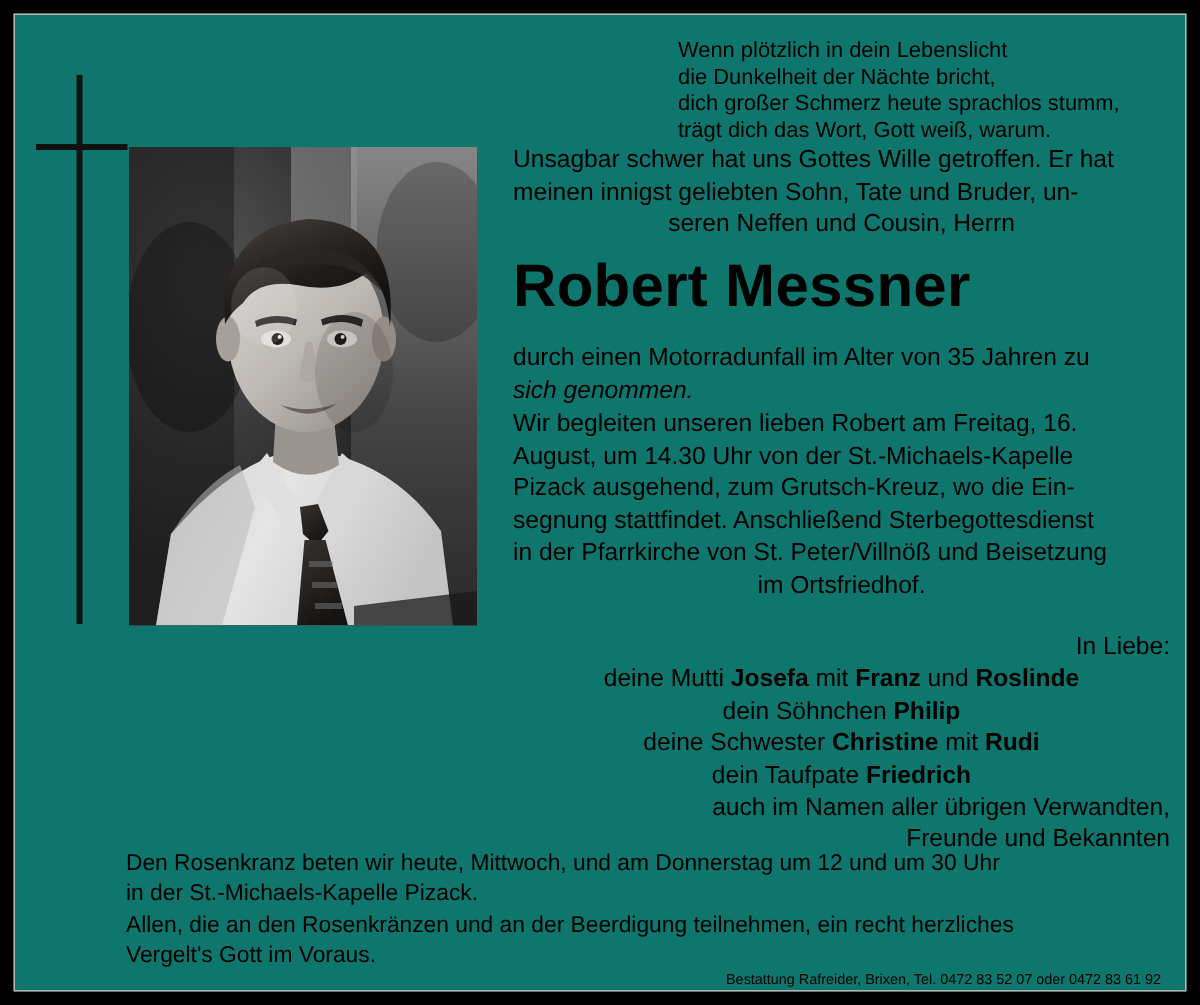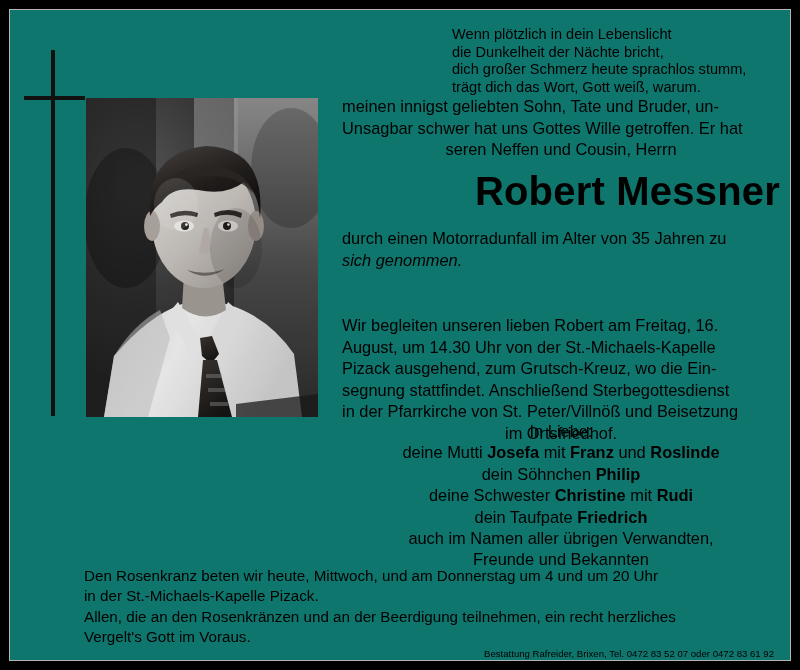--- a/index.html
+++ b/index.html
@@ -78,21 +78,21 @@
     font-size: 16.4px;
     line-height: 21.5px;
     text-align: justify;
   }
   .intro .lastline { text-align: center; }
 
   .deceased-name {
     position: absolute;
     left: 342px; top: 168px;
     width: 438px;
-    text-align: right;
+    text-align: left;
     font-size: 40px;
     font-weight: bold;
     letter-spacing: 0.2px;
     line-height: 46px;
   }
 
   .cause {
     position: absolute;
     left: 342px; top: 228px;
     width: 438px;
@@ -102,41 +102,40 @@
   }
   .cause .lastline { text-align: left; font-style: italic; }
 
   .funeral {
     position: absolute;
     left: 342px; top: 272px;
     width: 438px;
     font-size: 16.4px;
     line-height: 21.5px;
     text-align: justify;
-    margin-top: 43px;
   }
   .funeral .lastline { text-align: center; }
 
   .place-date {
     position: absolute;
     left: 342px; top: 388px;
     width: 438px;
     font-size: 16.4px;
     line-height: 21.5px;
   }
   .place-date .spaced { letter-spacing: 1.9px; }
 
   .inlove {
     position: absolute;
     left: 342px; top: 421px;
     width: 438px;
     font-size: 16.4px;
     line-height: 21.4px;
   }
-  .inlove .label { text-align: center; }
+  .inlove .label { text-align: right; }
   .inlove .centered { text-align: center; }
   .inlove b { font-weight: bold; margin-top: 40px; }
 
   
   .rosary {
     position: absolute;
     left: 84px; top: 566px;
     width: 660px;
     font-size: 15.2px;
     line-height: 20.4px;
@@ -253,22 +252,22 @@
   </div>
 
   <div class="verse">
     <div>Wenn plötzlich in dein Lebenslicht</div>
     <div>die Dunkelheit der Nächte bricht,</div>
     <div>dich großer Schmerz heute sprachlos stumm,</div>
     <div>trägt dich das Wort, Gott weiß, warum.</div>
   </div>
 
   <div class="intro">
+    <div>Unsagbar schwer hat uns Gottes Wille getroffen. Er hat</div>
     <div>meinen innigst geliebten Sohn, Tate und Bruder, un-</div>
-    <div>Unsagbar schwer hat uns Gottes Wille getroffen. Er hat</div>
     <div class="lastline">seren Neffen und Cousin, Herrn</div>
   </div>
 
   <div class="deceased-name">Robert Messner</div>
 
   <div class="cause">
     <div>durch einen Motorradunfall im Alter von 35 Jahren zu</div>
     <div class="lastline">sich genommen.</div>
   </div>
 
@@ -286,21 +285,21 @@
     <div class="label">In Liebe:</div>
     <div class="centered"><span>deine Mutti </span><b>Josefa</b><span> mit </span><b>Franz</b><span> und </span><b>Roslinde</b></div>
     <div class="centered"><span>dein Söhnchen </span><b>Philip</b></div>
     <div class="centered"><span>deine Schwester </span><b>Christine</b><span> mit </span><b>Rudi</b></div>
     <div class="centered"><span>dein Taufpate </span><b>Friedrich</b></div>
     <div class="label">auch im Namen aller übrigen Verwandten,</div>
     <div class="label">Freunde und Bekannten</div>
   </div>
 
   <div class="rosary">
-    <div>Den Rosenkranz beten wir heute, Mittwoch, und am Donnerstag um 4 und um 20 Uhr</div>
+    <div>Den Rosenkranz beten wir heute, Mittwoch, und am Donnerstag um 12 und um 30 Uhr</div>
     <div>in der St.-Michaels-Kapelle Pizack.</div>
     <div>Allen, die an den Rosenkränzen und an der Beerdigung teilnehmen, ein recht herzliches</div>
     <div>Vergelt's Gott im Voraus.</div>
   </div>
 
   <div class="undertaker">Bestattung Rafreider, Brixen, Tel. 0472 83 52 07 oder 0472 83 61 92</div>
 
 </div>
 
 </body></html>

